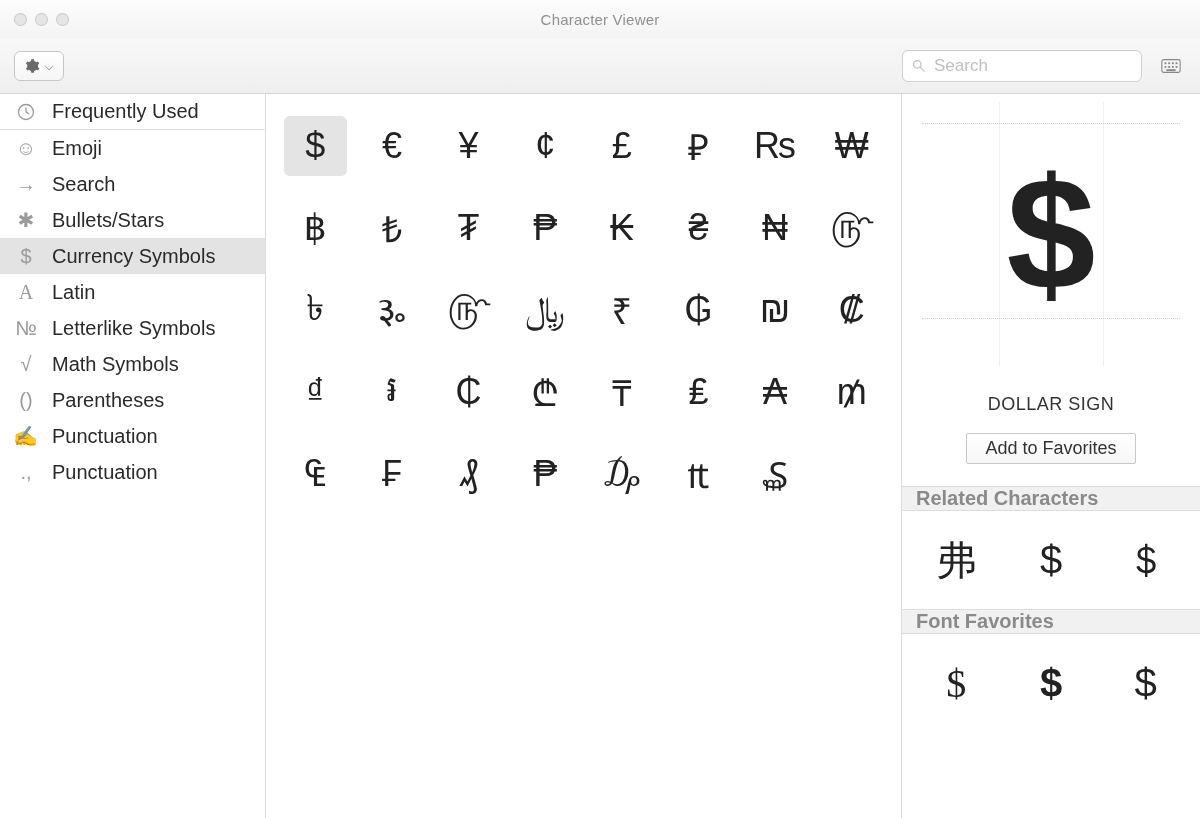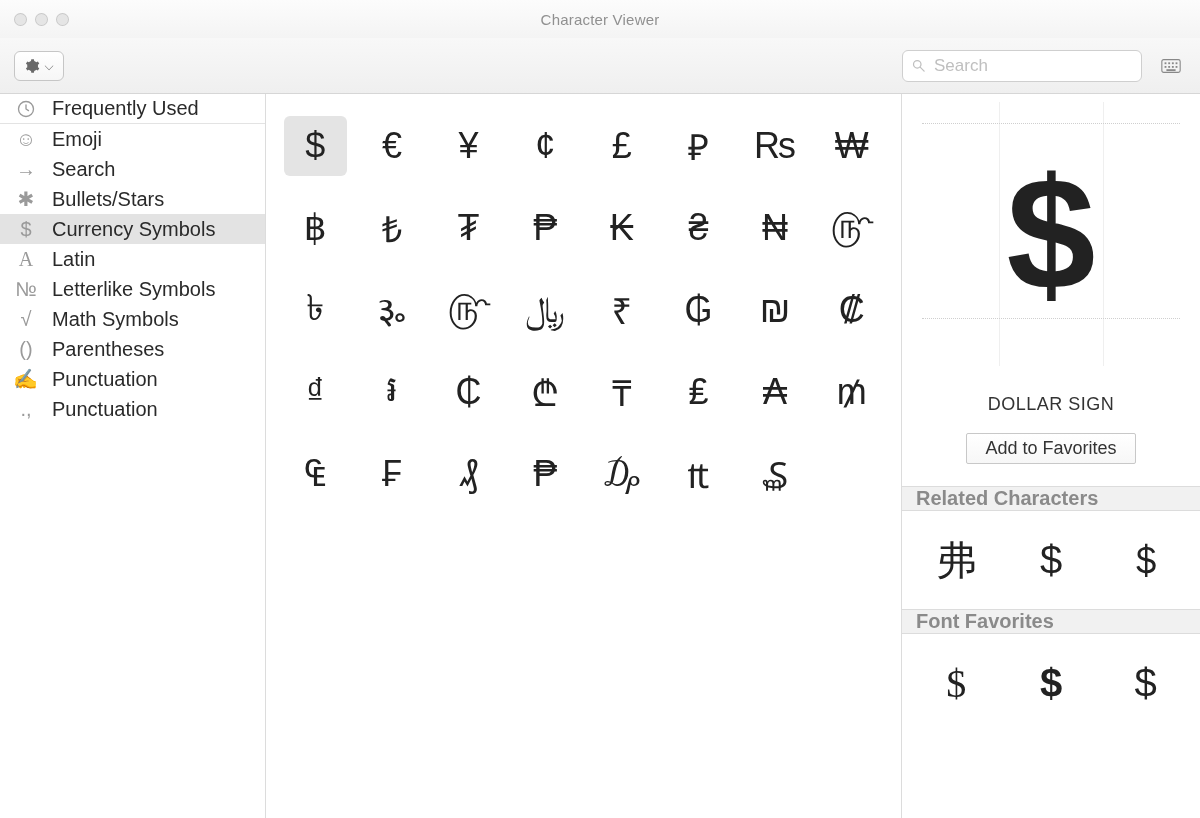--- a/index.html
+++ b/index.html
@@ -81,21 +81,21 @@
 
   .body { flex:1; display:flex; min-height:0; }
 
   .sidebar {
     width:266px;
     border-right:1px solid #dcdcdc;
     background:#ffffff;
     overflow:auto;
   }
   .side-item {
-    height:30px;
+    height:36px;
     display:flex; align-items:center;
     padding:0 14px 0 14px;
     gap:14px;
     font-size:20px;
     color:#2a2a2a;
     cursor:default;
   }
   .side-item .ico {
     width:24px; height:24px;
     display:flex; align-items:center; justify-content:center;

